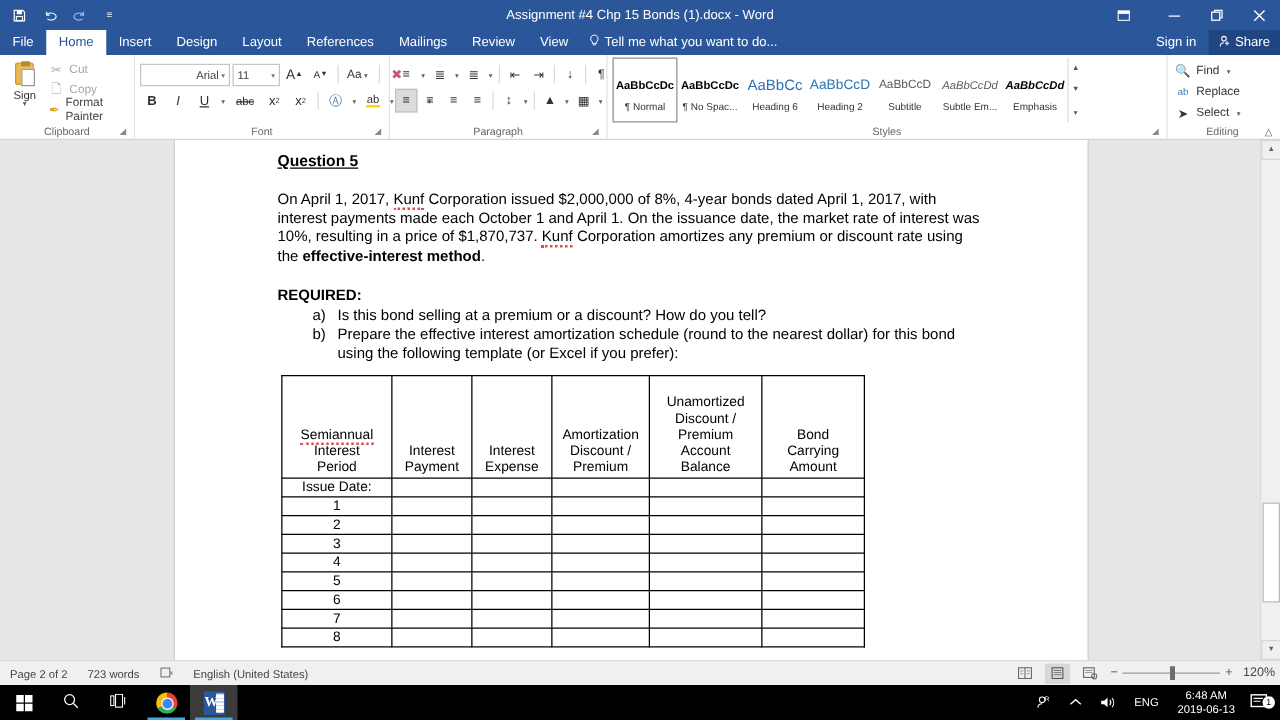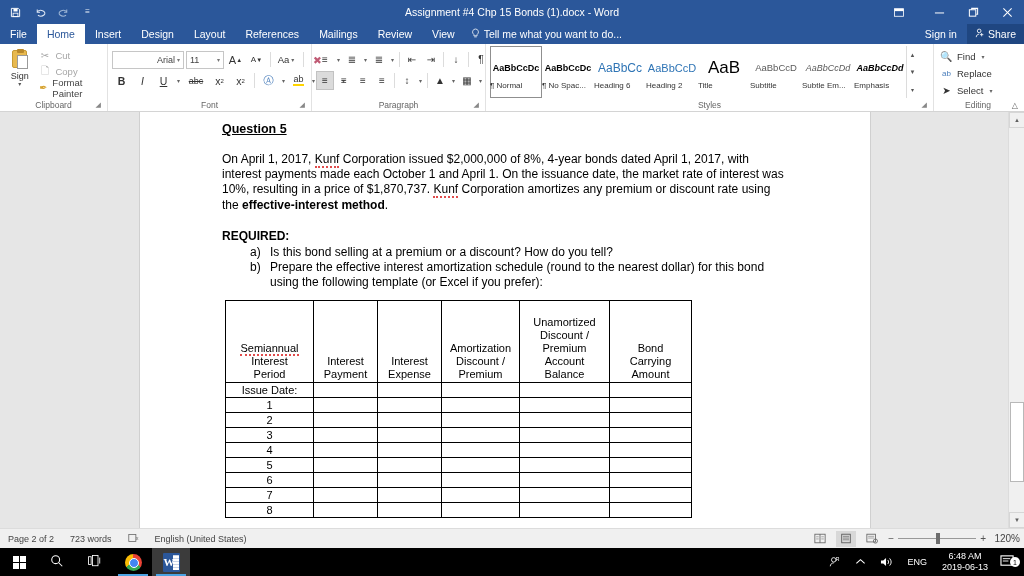--- a/index.html
+++ b/index.html
@@ -146,21 +146,21 @@
     display: flex; flex-direction: column; align-items: center; justify-content: center;
     padding: 1px 0;
   }
   .style-item.sel { border: 1px solid #8f8f8f; background: #fff; }
   .style-sample {
     font-size: 10.5px; color: #000; white-space: nowrap; overflow: hidden;
     width: 50px; text-align: center; height: 26px; display: flex;
     align-items: center; justify-content: center;
   }
   .style-name { font-size: 8px; color: #333; white-space: nowrap; overflow: hidden;
-    width: 52px; }
+    width: 52px; text-align: center; }
   .gallery-scroll {
     display: flex; flex-direction: column; justify-content: space-between;
     width: 12px; border-left: 1px solid #dcdcdc; padding: 1px 0;
   }
   .gs-btn { font-size: 6px; color: #555; text-align: center; height: 15px;
     display: flex; align-items: center; justify-content: center; }
 
   
   .edit-items { display: flex; flex-direction: column; padding-top: 3px; gap: 2px; }
   .edit-item {
@@ -549,24 +549,20 @@
           </div>
           <div class="style-item">
             <div class="style-sample" style="color:#2e74b5;font-size:12px;">AaBbCc</div>
             <div class="style-name">Heading 6</div>
           </div>
           <div class="style-item">
             <div class="style-sample" style="color:#2e74b5;font-size:11px;">AaBbCcD</div>
             <div class="style-name">Heading 2</div>
           </div>
           <div class="style-item">
-            <div class="style-sample" style="font-size:17px;font-family:'Liberation Sans',sans-serif;">AaB</div>
-            <div class="style-name">Title</div>
-          </div>
-          <div class="style-item">
             <div class="style-sample" style="color:#5a5a5a;font-size:9.5px;">AaBbCcD</div>
             <div class="style-name">Subtitle</div>
           </div>
           <div class="style-item">
             <div class="style-sample" style="font-style:italic;color:#5a5a5a;font-size:9px;">AaBbCcDd</div>
             <div class="style-name">Subtle Em...</div>
           </div>
           <div class="style-item">
             <div class="style-sample" style="font-style:italic;font-weight:bold;font-size:9px;">AaBbCcDd</div>
             <div class="style-name">Emphasis</div>

